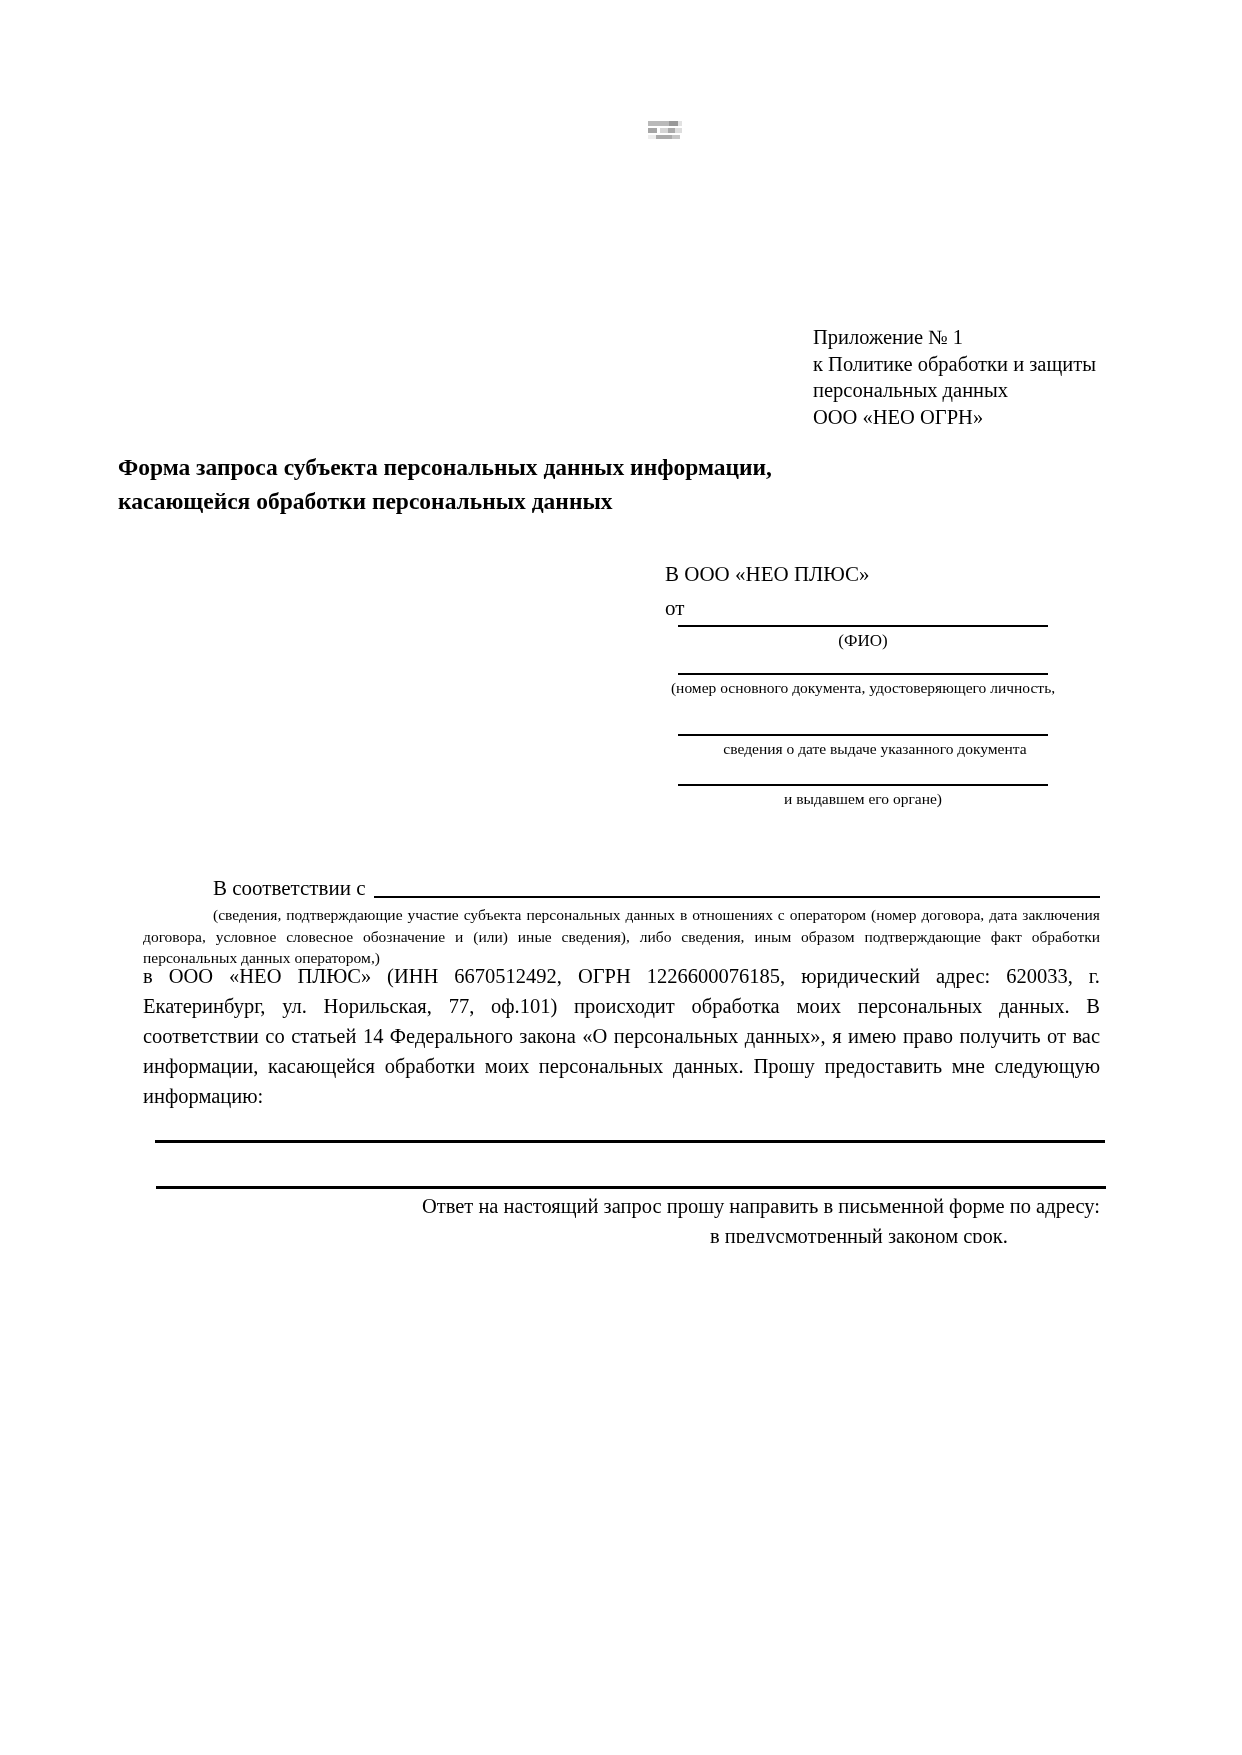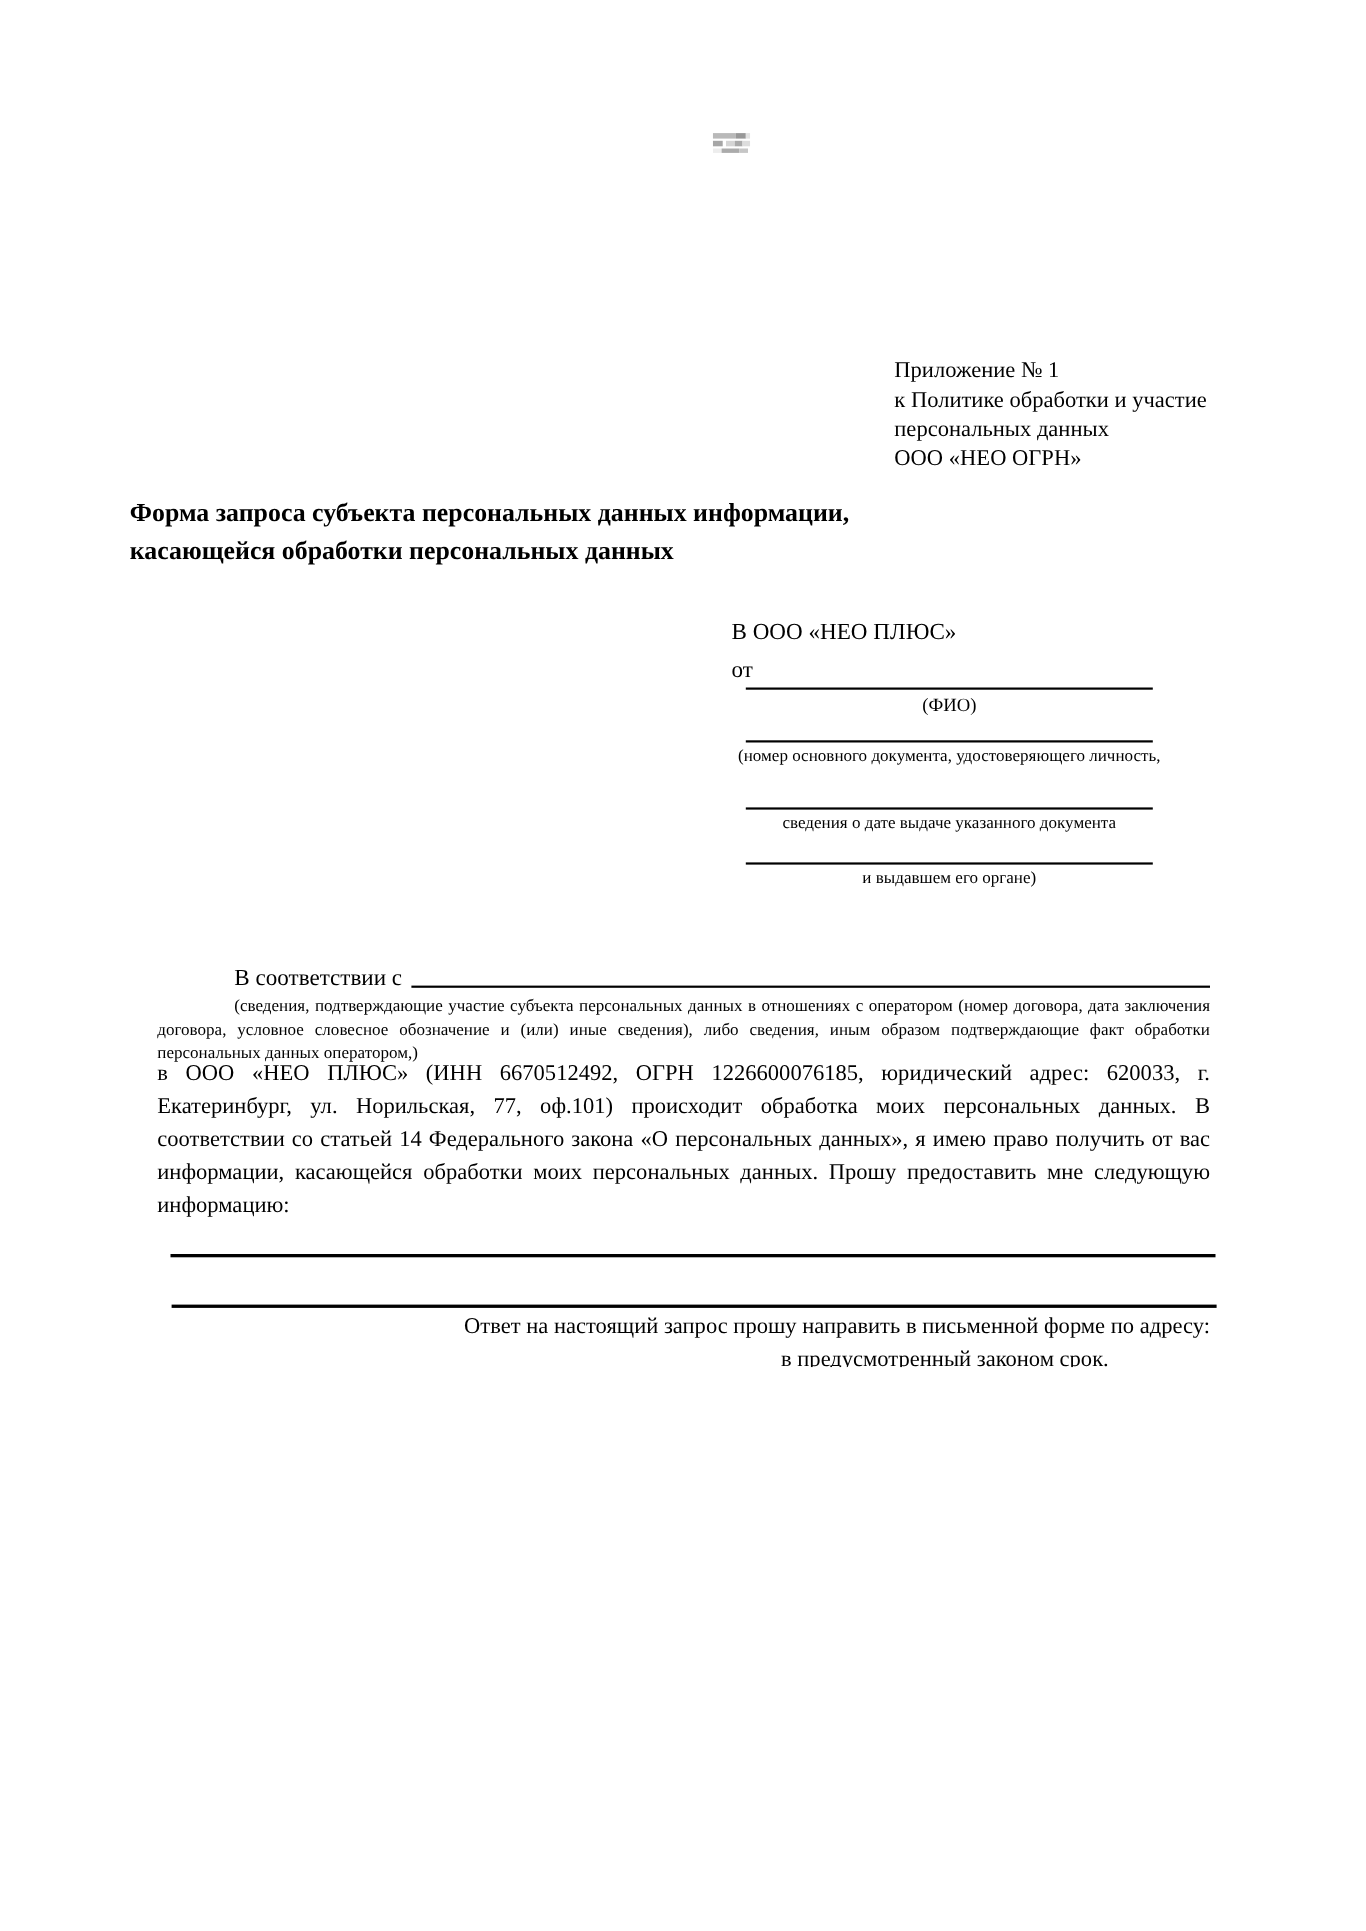--- a/index.html
+++ b/index.html
@@ -25,21 +25,21 @@
   .hrule { position:absolute; background:#000000; height:2px; }
   .rule-1 { left:678px; top:625px; width:370px; }
   .rule-2 { left:678px; top:673px; width:370px; }
   .rule-3 { left:678px; top:734px; width:370px; }
   .rule-4 { left:678px; top:784px; width:370px; }
 
   .caption { position:absolute; left:863px; transform:translateX(-50%);
              white-space:nowrap; text-align:center; }
   .cap-fio    { top:631px; font-size:17px; }
   .cap-doc    { top:679px; font-size:15.5px; }
-  .cap-date   { top:740px; font-size:15.5px; }
+  .cap-date   { top:740px; font-size:15.5px;margin-left:12px; }
   .cap-issuer { top:790px; font-size:15.5px; }
 
   .request-heading { left:143px; top:851px; width:957px; text-align:center;
                      font-size:21.5px; letter-spacing:0.5px; }
 
   .lead-row { left:143px; top:876px; width:957px; display:flex; align-items:flex-end;
               font-size:21px; }
   .lead-row .lead-text { padding-left:70px; white-space:nowrap;text-align:center; }
   .lead-line { flex:1; border-bottom:2.5px solid #000; margin:0 0 3px 8px; height:0; }
 
@@ -81,21 +81,21 @@
       <rect x="20" y="8" width="7" height="5" fill="#aaaaaa"></rect>
       <rect x="27" y="8" width="7" height="5" fill="#dddddd"></rect>
       <rect x="0" y="15" width="8" height="4" fill="#ededed"></rect>
       <rect x="8" y="15" width="16" height="4" fill="#ababab"></rect>
       <rect x="24" y="15" width="8" height="4" fill="#c6c6c6"></rect>
     </svg>
   </div>
 
   <div class="abs appendix">
     <div>Приложение № 1</div>
-    <div>к Политике обработки и участие</div>
+    <div>к Политике обработки и защиты</div>
     <div>персональных данных</div>
     <div>ООО «НЕО ОГРН»</div>
   </div>
 
   <div class="abs title">
     <div>Форма запроса субъекта персональных данных информации,</div>
     <div>касающейся обработки персональных данных</div>
   </div>
 
   <div class="abs to-block">

